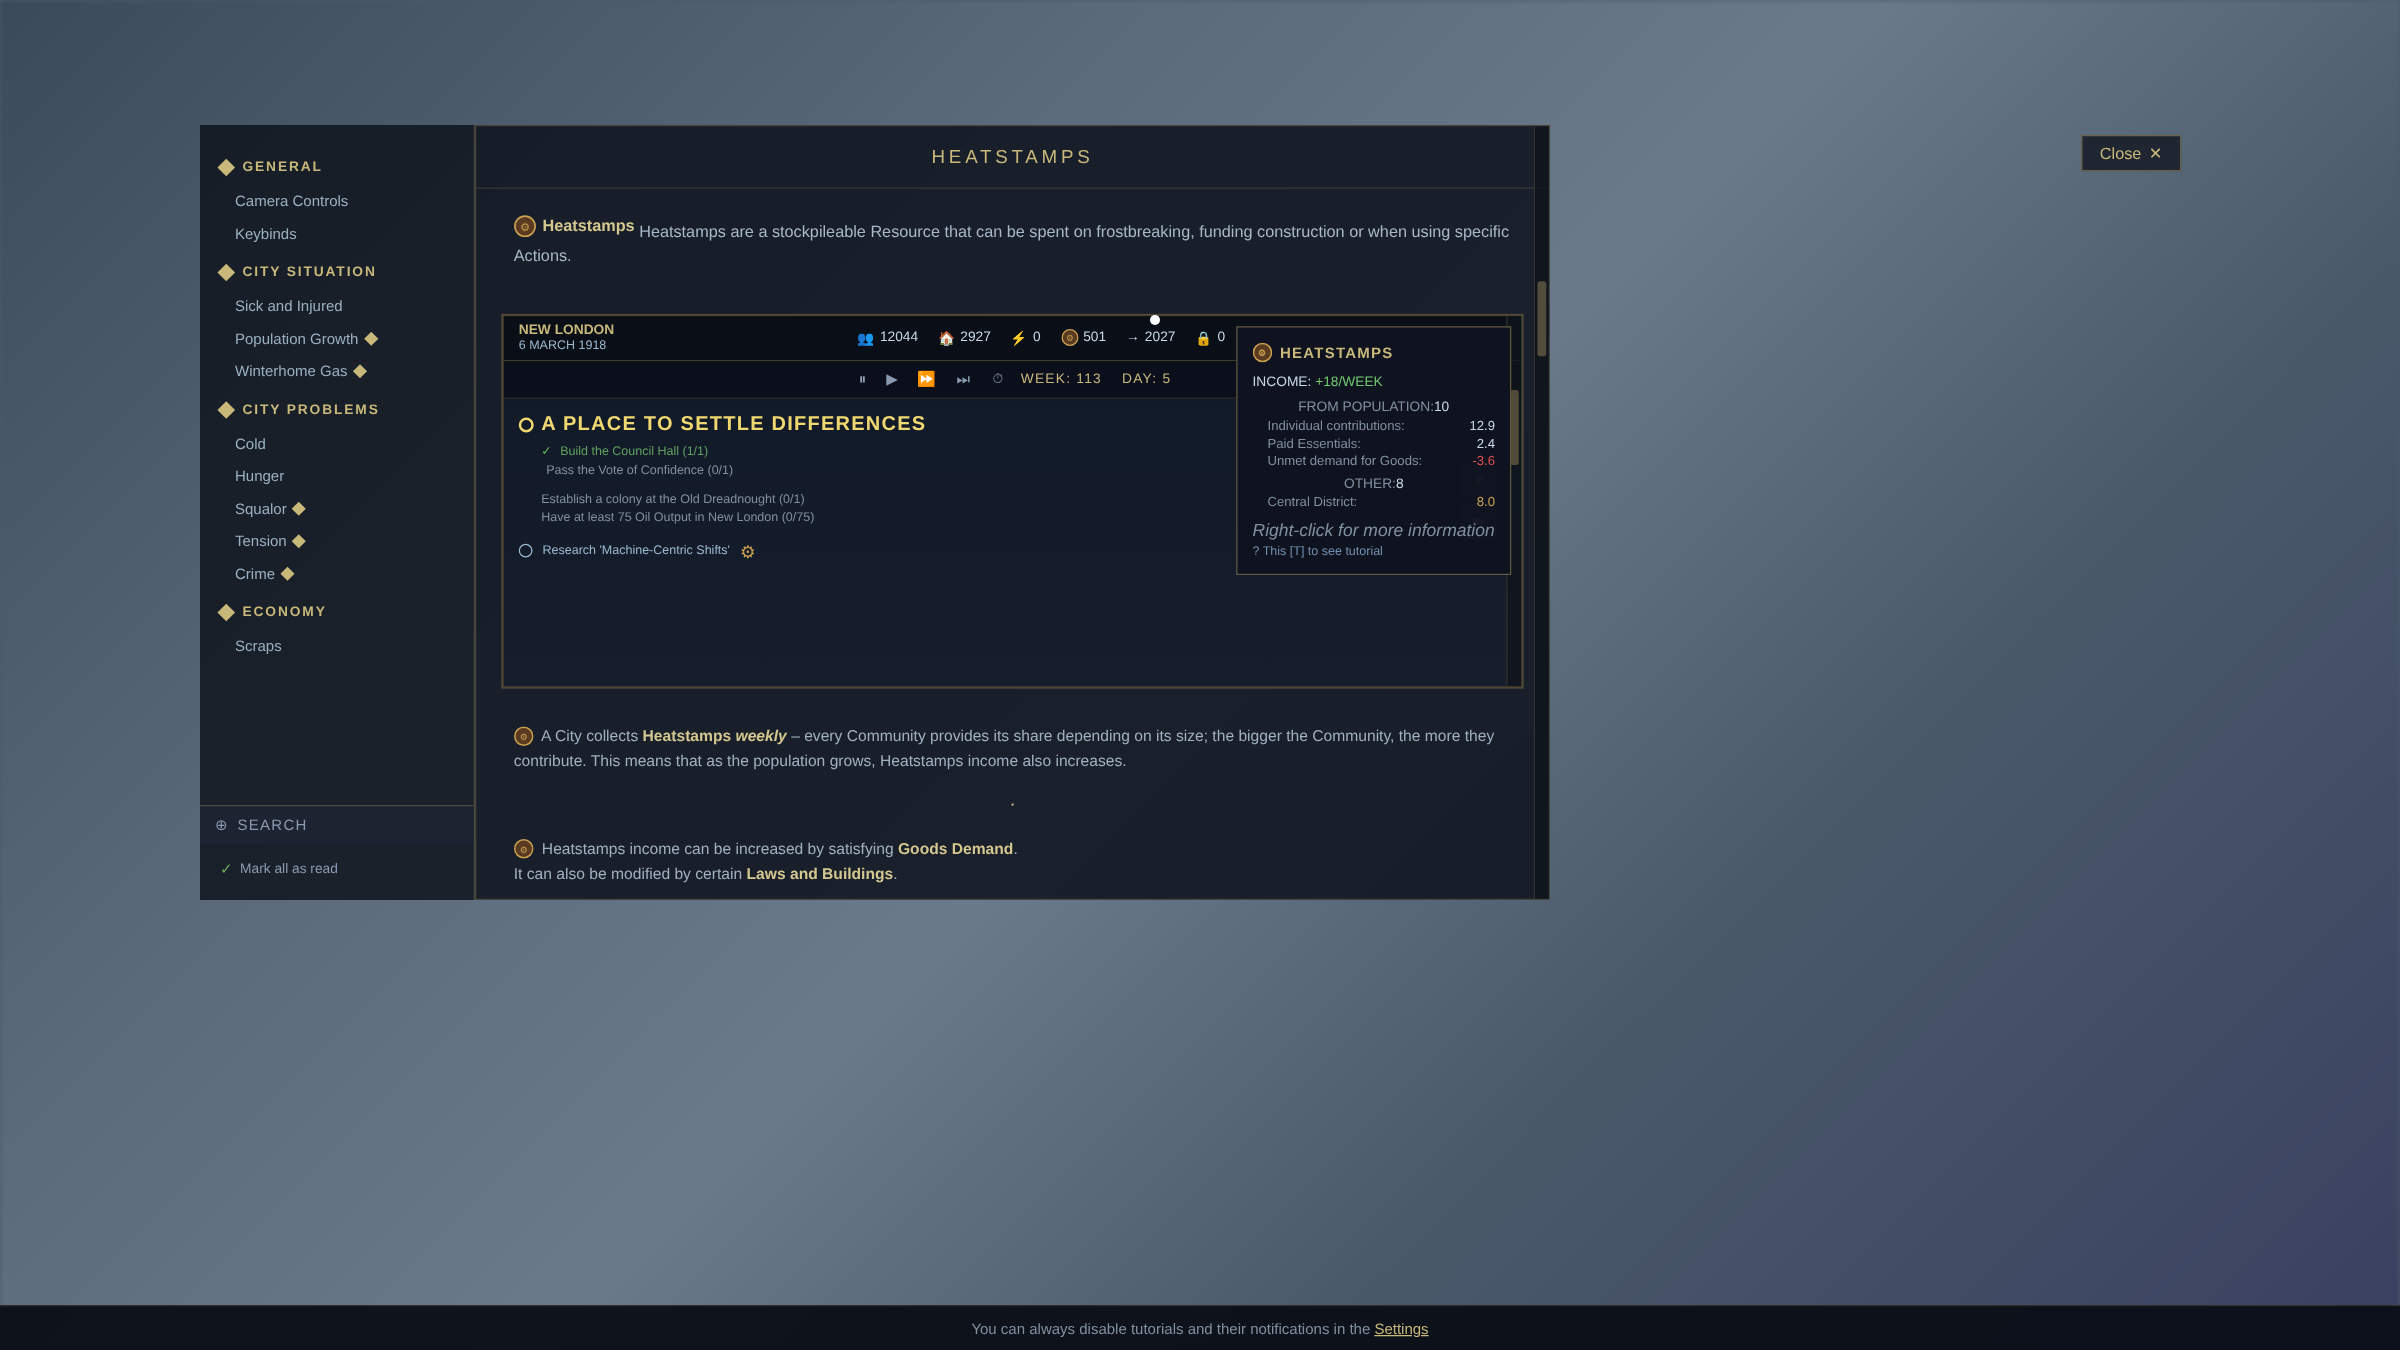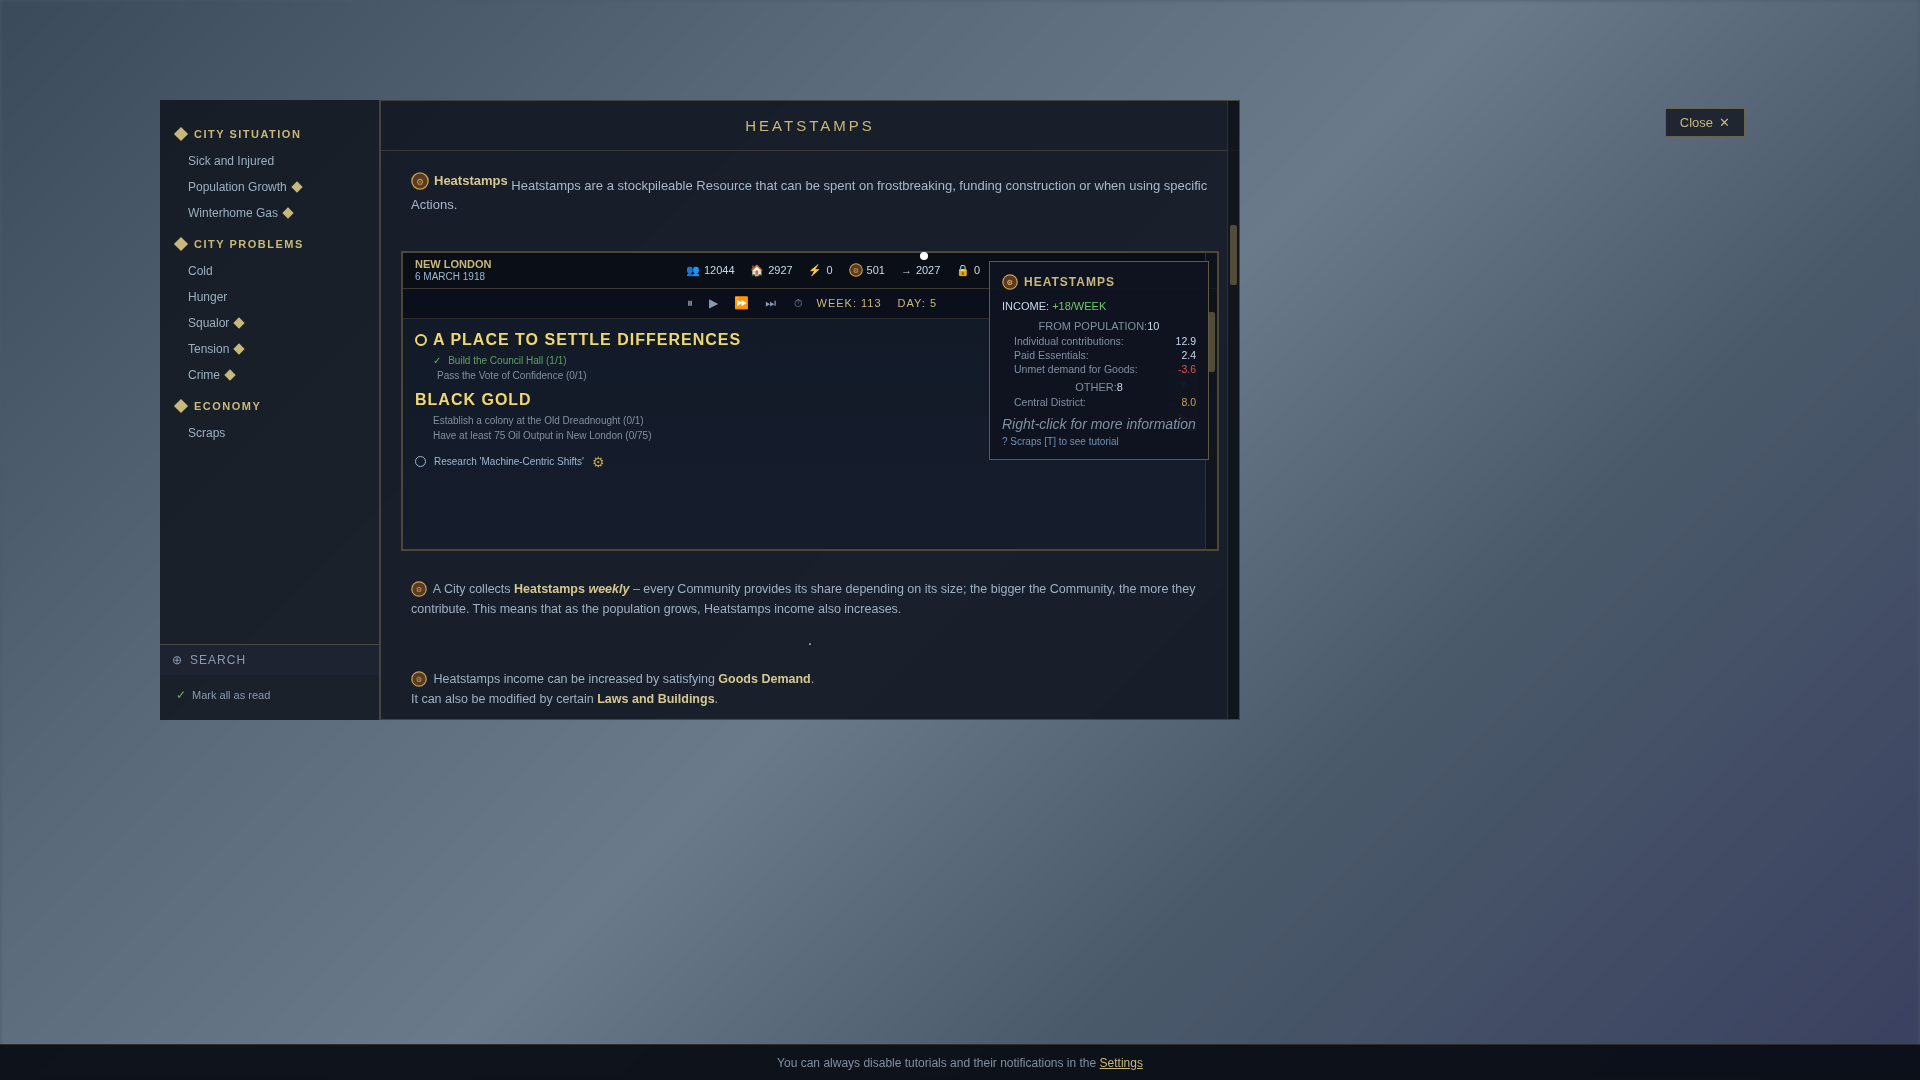--- a/index.html
+++ b/index.html
@@ -501,20 +501,32 @@
 
 <div class="bg-overlay"></div>
 
 <div class="close-btn">
   <span>Close</span>
   <span>✕</span>
 </div>
 
 <div class="sidebar">
 
+  <div class="sidebar-section">
+    <div class="sidebar-section-header">
+      <span class="diamond"></span>
+      <span>GENERAL</span>
+    </div>
+    <div class="sidebar-item">
+      <span>Camera Controls</span>
+    </div>
+    <div class="sidebar-item">
+      <span>Keybinds</span>
+    </div>
+  </div>
 
   <div class="sidebar-section">
     <div class="sidebar-section-header">
       <span class="diamond"></span>
       <span>CITY SITUATION</span>
     </div>
     <div class="sidebar-item">
       <span>Sick and Injured</span>
     </div>
     <div class="sidebar-item">
@@ -650,23 +662,20 @@
           <div class="quest-item completed">
             <span class="check">✓</span>
             <span>Build the Council Hall (1/1)</span>
           </div>
           <div class="quest-item">
             <span style="padding-left:4px;">Pass the Vote of Confidence (0/1)</span>
           </div>
         </div>
 
         <div class="quest-section">
-          <div class="quest-title">
-            <span>BLACK GOLD</span>
-          </div>
           <div class="quest-item">
             <span>Establish a colony at the Old Dreadnought (0/1)</span>
           </div>
           <div class="quest-item">
             <span>Have at least 75 Oil Output in New London (0/75)</span>
           </div>
         </div>
 
         <div class="quest-section">
           <div class="research-item">
@@ -714,21 +723,21 @@
           <span class="popup-value">8</span>
         </div>
         <div class="popup-sub">
           <span class="label">Central District:</span>
           <span class="val" style="color:#c8a050;">8.0</span>
         </div>
 
         <div class="popup-hint">Right-click for more information</div>
         <div class="popup-tutorial">
           <span>?</span>
-          <span>Scraps [T] to see tutorial</span>
+          <span>This [T] to see tutorial</span>
         </div>
       </div>
 
       <div style="position:absolute;right:20px;top:50%;transform:translateY(-50%);display:flex;flex-direction:column;gap:4px;z-index:5;">
         <div class="nav-arrow">▼</div>
         <div class="nav-arrow">▶</div>
       </div>
     </div>
 
     <div class="scrollbar">

